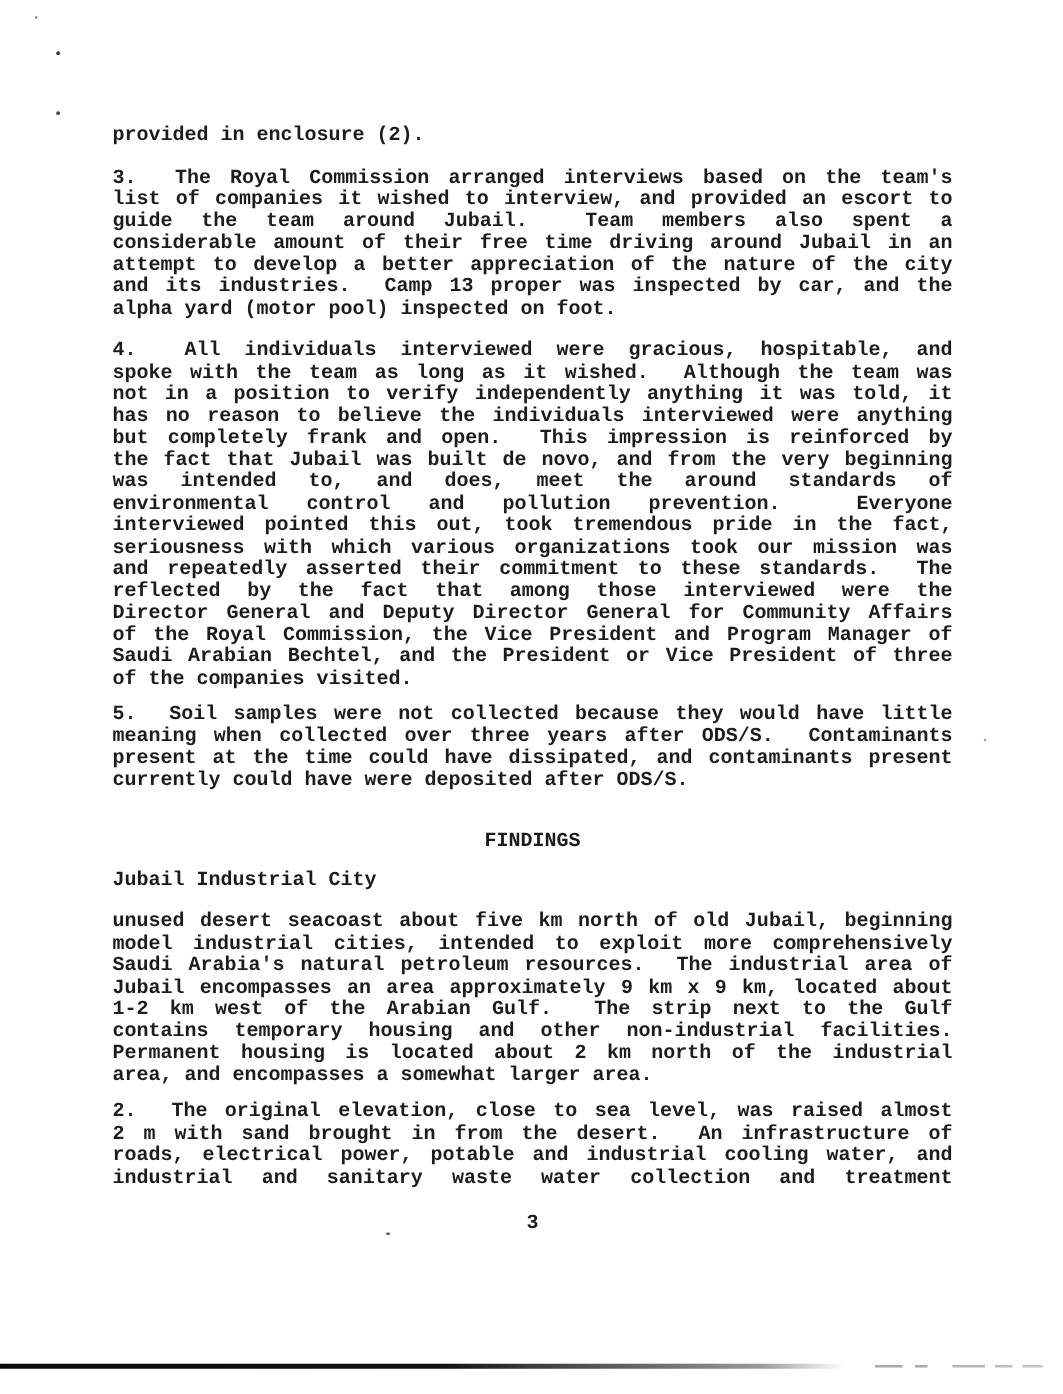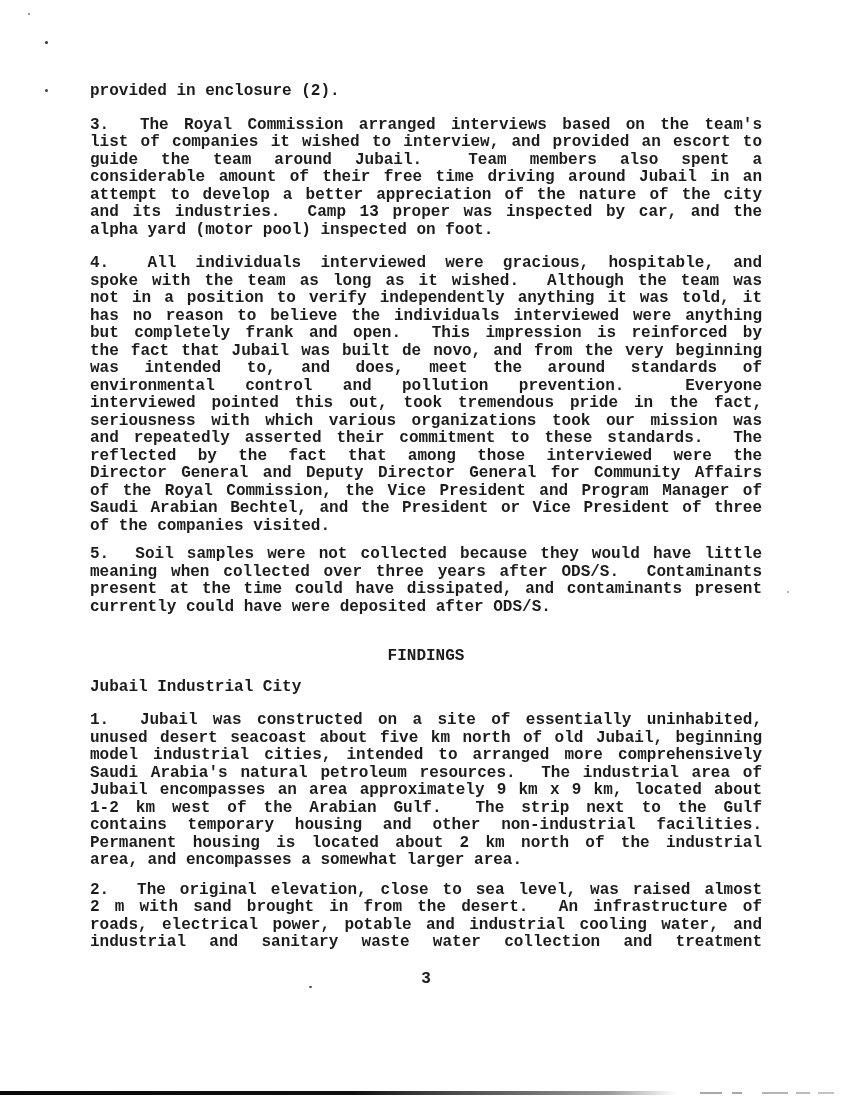--- a/index.html
+++ b/index.html
@@ -5,21 +5,21 @@
   html, body { margin:0; padding:0; }
   body {
     width:850px; height:1115px;
     background:#ffffff;
     position:relative;
     overflow:hidden;
     font-family:"Liberation Mono","DejaVu Sans Mono",monospace;
   }
   .text-col {
     position:absolute;
-    left:90px; top:83px; width:672px;
+    left:90px; top:100px; width:672px;
     font-size:16px; line-height:17.5px;
     font-weight:700;
     color:#1c1c1c;
   }
   .line { text-align:justify; text-align-last:justify; }
   .line.last { text-align-last:left; }
   .para[data-name="para-3"] { margin-top:16px; }
   .para[data-name="para-4"] { margin-top:16px; }
   .para[data-name="para-5"] { margin-top:11px; }
   .para[data-name="findings-para-1"] { margin-top:16px; }
@@ -99,23 +99,22 @@
     <div class="heading-center" data-name="findings-heading">
       <span class="u" data-name="findings-heading-text">FINDINGS</span>
     </div>
 
     <div class="heading-left" data-name="section-heading">
       <span class="u" data-name="section-heading-text">Jubail Industrial City</span>
     </div>
 
     <div id="findings-paras" data-name="findings-paragraphs">
         <div class="para" data-name="findings-para-1">
-          <div class="line" data-name="text-line">1.&nbsp; Jubail was constructed on a site of essentially uninhabited,</div>
           <div class="line" data-name="text-line">unused desert seacoast about five km north of old Jubail, beginning</div>
-          <div class="line" data-name="text-line">model industrial cities, intended to arranged more comprehensively</div>
+          <div class="line" data-name="text-line">model industrial cities, intended to exploit more comprehensively</div>
           <div class="line" data-name="text-line">Saudi Arabia's natural petroleum resources.&nbsp; The industrial area of</div>
           <div class="line" data-name="text-line">Jubail encompasses an area approximately 9 km x 9 km, located about</div>
           <div class="line" data-name="text-line">1-2 km west of the Arabian Gulf.&nbsp; The strip next to the Gulf</div>
           <div class="line" data-name="text-line">contains temporary housing and other non-industrial facilities.</div>
           <div class="line" data-name="text-line">Permanent housing is located about 2 km north of the industrial</div>
           <div class="line last" data-name="text-line">area, and encompasses a somewhat larger area.</div>
         </div>
         <div class="para" data-name="findings-para-2">
           <div class="line" data-name="text-line">2.&nbsp; The original elevation, close to sea level, was raised almost</div>
           <div class="line" data-name="text-line">2 m with sand brought in from the desert.&nbsp; An infrastructure of</div>

